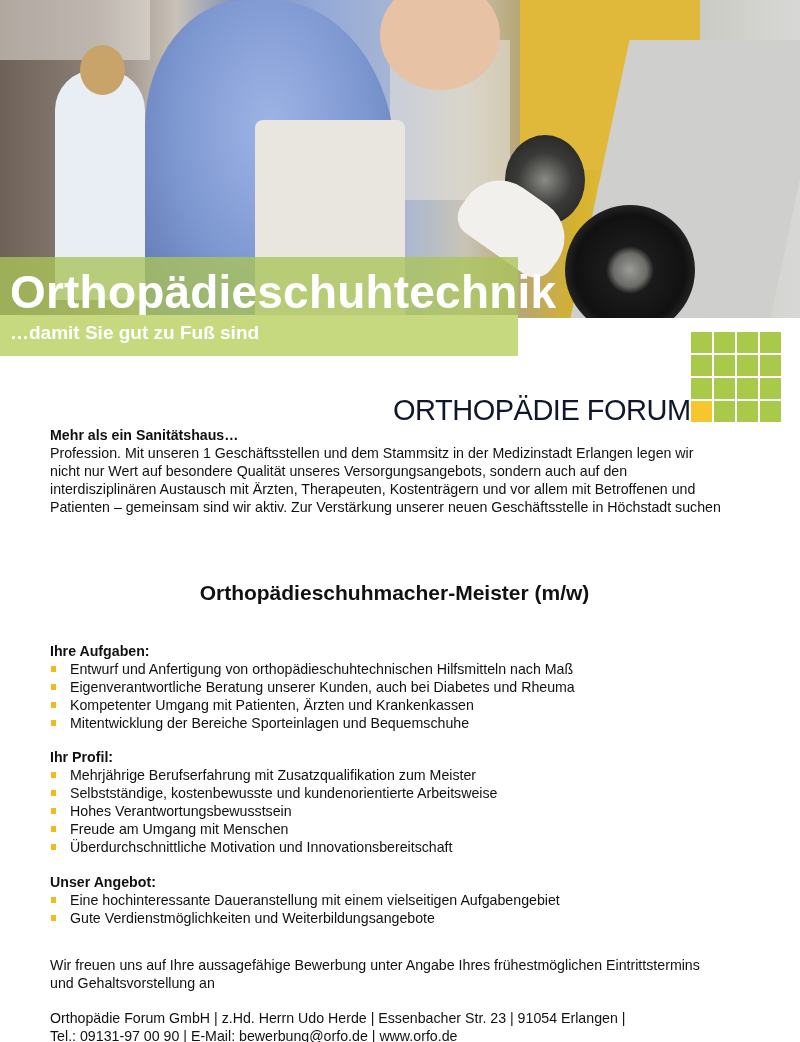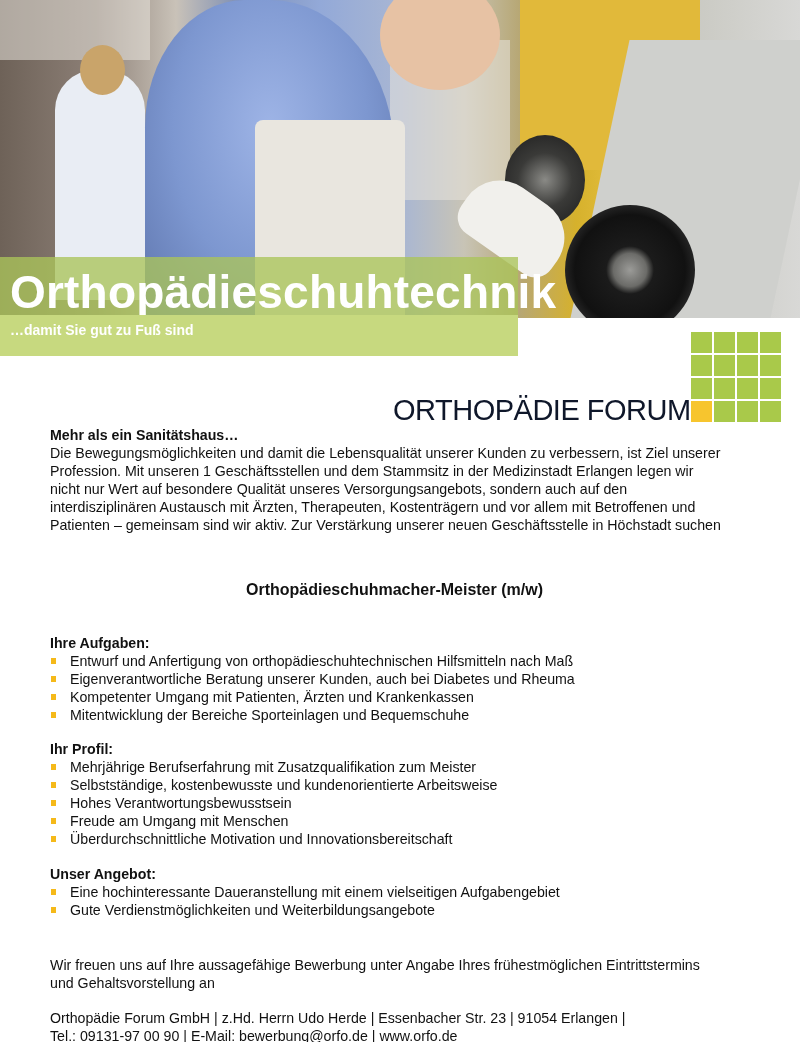--- a/index.html
+++ b/index.html
@@ -35,42 +35,42 @@
   .banner-title span {
     position: absolute; left: 10px; top: 8px;
     font-size: 46px; font-weight: bold; color: #ffffff; letter-spacing: 0.2px;
   }
   .banner-sub {
     position: absolute; left: 0; top: 315px; width: 518px; height: 41px;
     background: #c7d97f;
   }
   .banner-sub span {
     position: absolute; left: 10px; top: 7px;
-    font-size: 14px; font-weight: bold; color: #ffffff;
+    font-size: 19px; font-weight: bold; color: #ffffff;
   }
 
   .logo-text {
     position: absolute; left: 393px; top: 394px;
     font-size: 29px; color: #0f172a; letter-spacing: -0.5px;
   }
   .logo-grid {
     position: absolute; left: 691px; top: 332px;
     display: grid; grid-template-columns: repeat(4, 21px); grid-template-rows: repeat(4, 21px);
     gap: 2px;
   }
   .logo-grid .cell { background: #a9c94a; }
   .logo-grid .cell.accent { background: #f7c52e; }
 
   .content { position: absolute; left: 50px; top: 426px; width: 710px; font-size: 14.2px; line-height: 18px; color: #111; }
   .intro-heading { font-weight: bold; }
   .job-title {
     position: absolute; left: 0; top: 581px; width: 789px; text-align: center;
-    font-size: 16px; font-weight: bold; color: #111;
+    font-size: 21px; font-weight: bold; color: #111;
   }
-  .section { position: absolute; left: 50px; width: 710px; font-size: 14.2px; line-height: 18px; color: #111; }
+  .section { position: absolute; left: 50px; width: 710px; font-size: 14.2px; line-height: 18px; color: #111; margin-top: 8px; }
   .section h3 { margin: 0; font-size: 14.2px; font-weight: bold; }
   .section ul { list-style: none; margin: 0; padding: 0; }
   .section li { position: relative; padding-left: 20px; }
   .section li .bullet {
     position: absolute; left: 1px; top: 6px; width: 5px; height: 6px; background: #f5b919;
   }
   .closing { position: absolute; left: 50px; top: 956px; width: 710px; font-size: 14.2px; line-height: 18px; }
   .contact { position: absolute; left: 50px; top: 1009px; width: 710px; font-size: 14.2px; line-height: 18px; }
   .contact a { color: #111; text-decoration: none; }
 </style>
@@ -114,21 +114,20 @@
     <div class="cell"></div>
   <div class="cell accent"></div>
     <div class="cell"></div>
     <div class="cell"></div>
     <div class="cell"></div>
 </div>
 <div class="logo-text">ORTHOPÄDIE FORUM</div>
 
 <div class="content">
   <div class="intro-heading">Mehr als ein Sanitätshaus…</div>
-  <div>Die Bewegungsmöglichkeiten und damit die Lebensqualität unserer Kunden zu verbessern, ist Ziel unserer</div>
   <div>Profession. Mit unseren 1 Geschäftsstellen und dem Stammsitz in der Medizinstadt Erlangen legen wir</div>
   <div>nicht nur Wert auf besondere Qualität unseres Versorgungsangebots, sondern auch auf den</div>
   <div>interdisziplinären Austausch mit Ärzten, Therapeuten, Kostenträgern und vor allem mit Betroffenen und</div>
   <div>Patienten – gemeinsam sind wir aktiv. Zur Verstärkung unserer neuen Geschäftsstelle in Höchstadt suchen</div>
 </div>
 
 <div class="job-title">Orthopädieschuhmacher-Meister (m/w)</div>
 
 <div class="section" style="top:634px;">
   <h3>Ihre Aufgaben:</h3>

